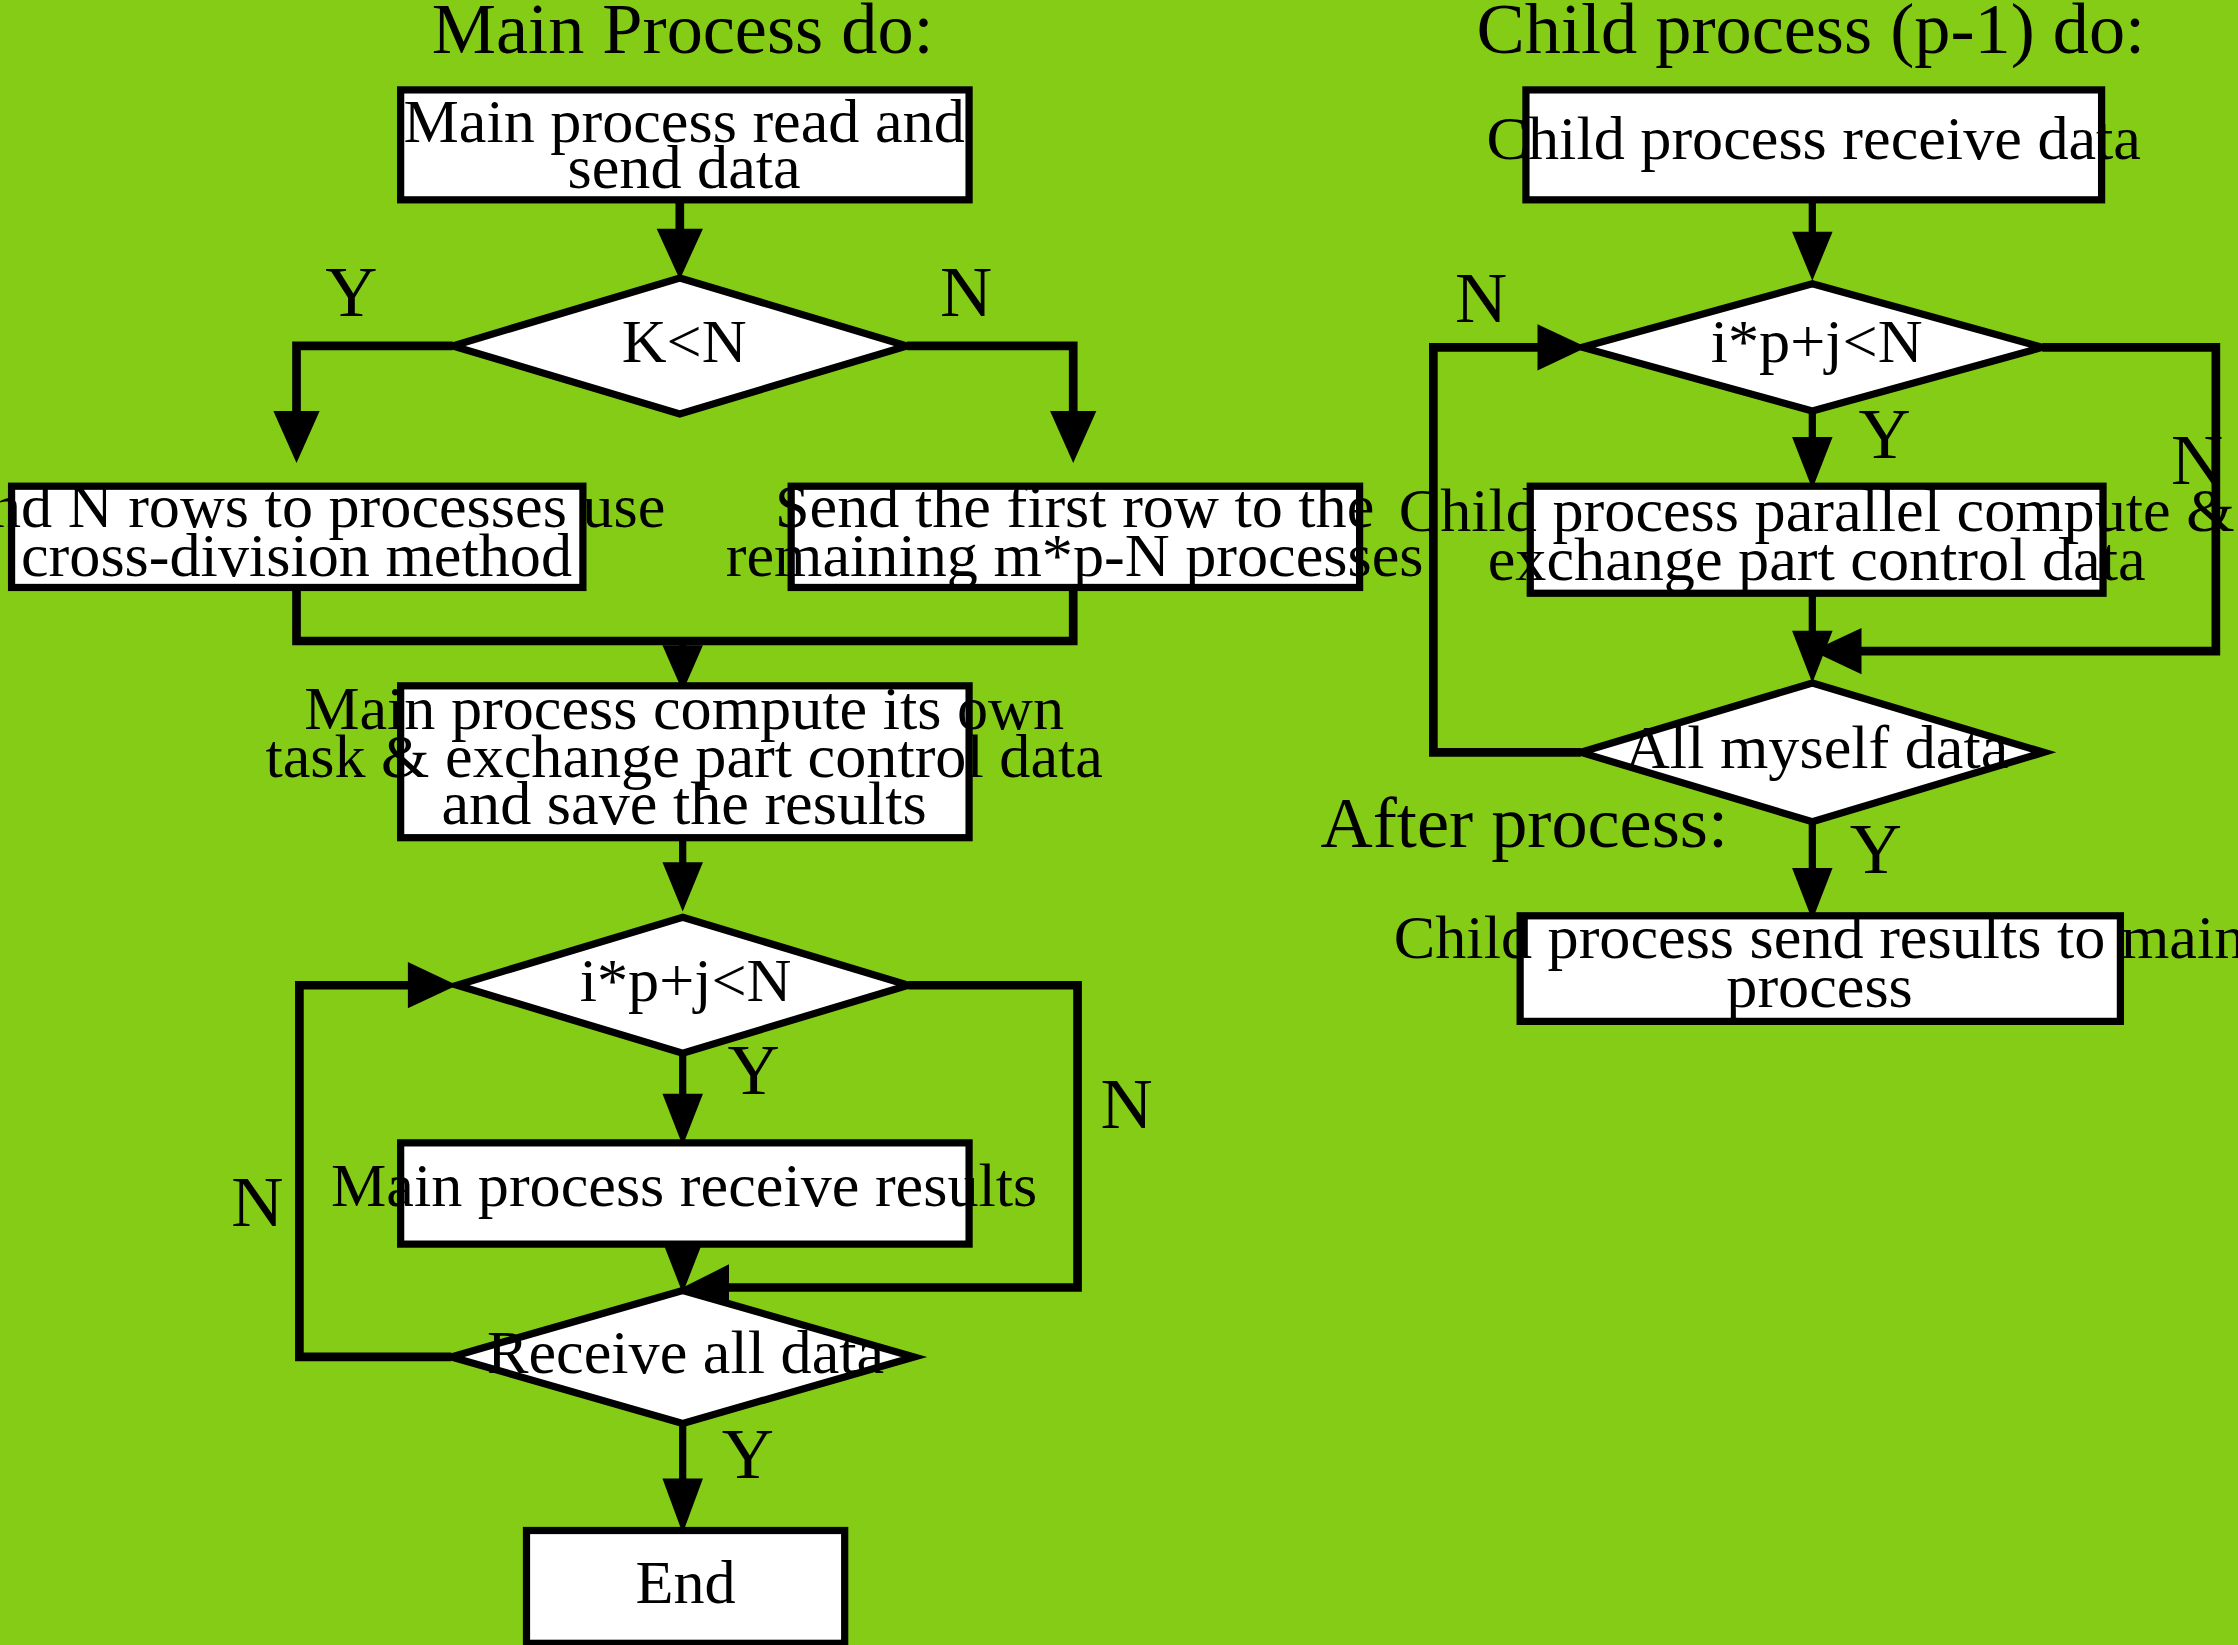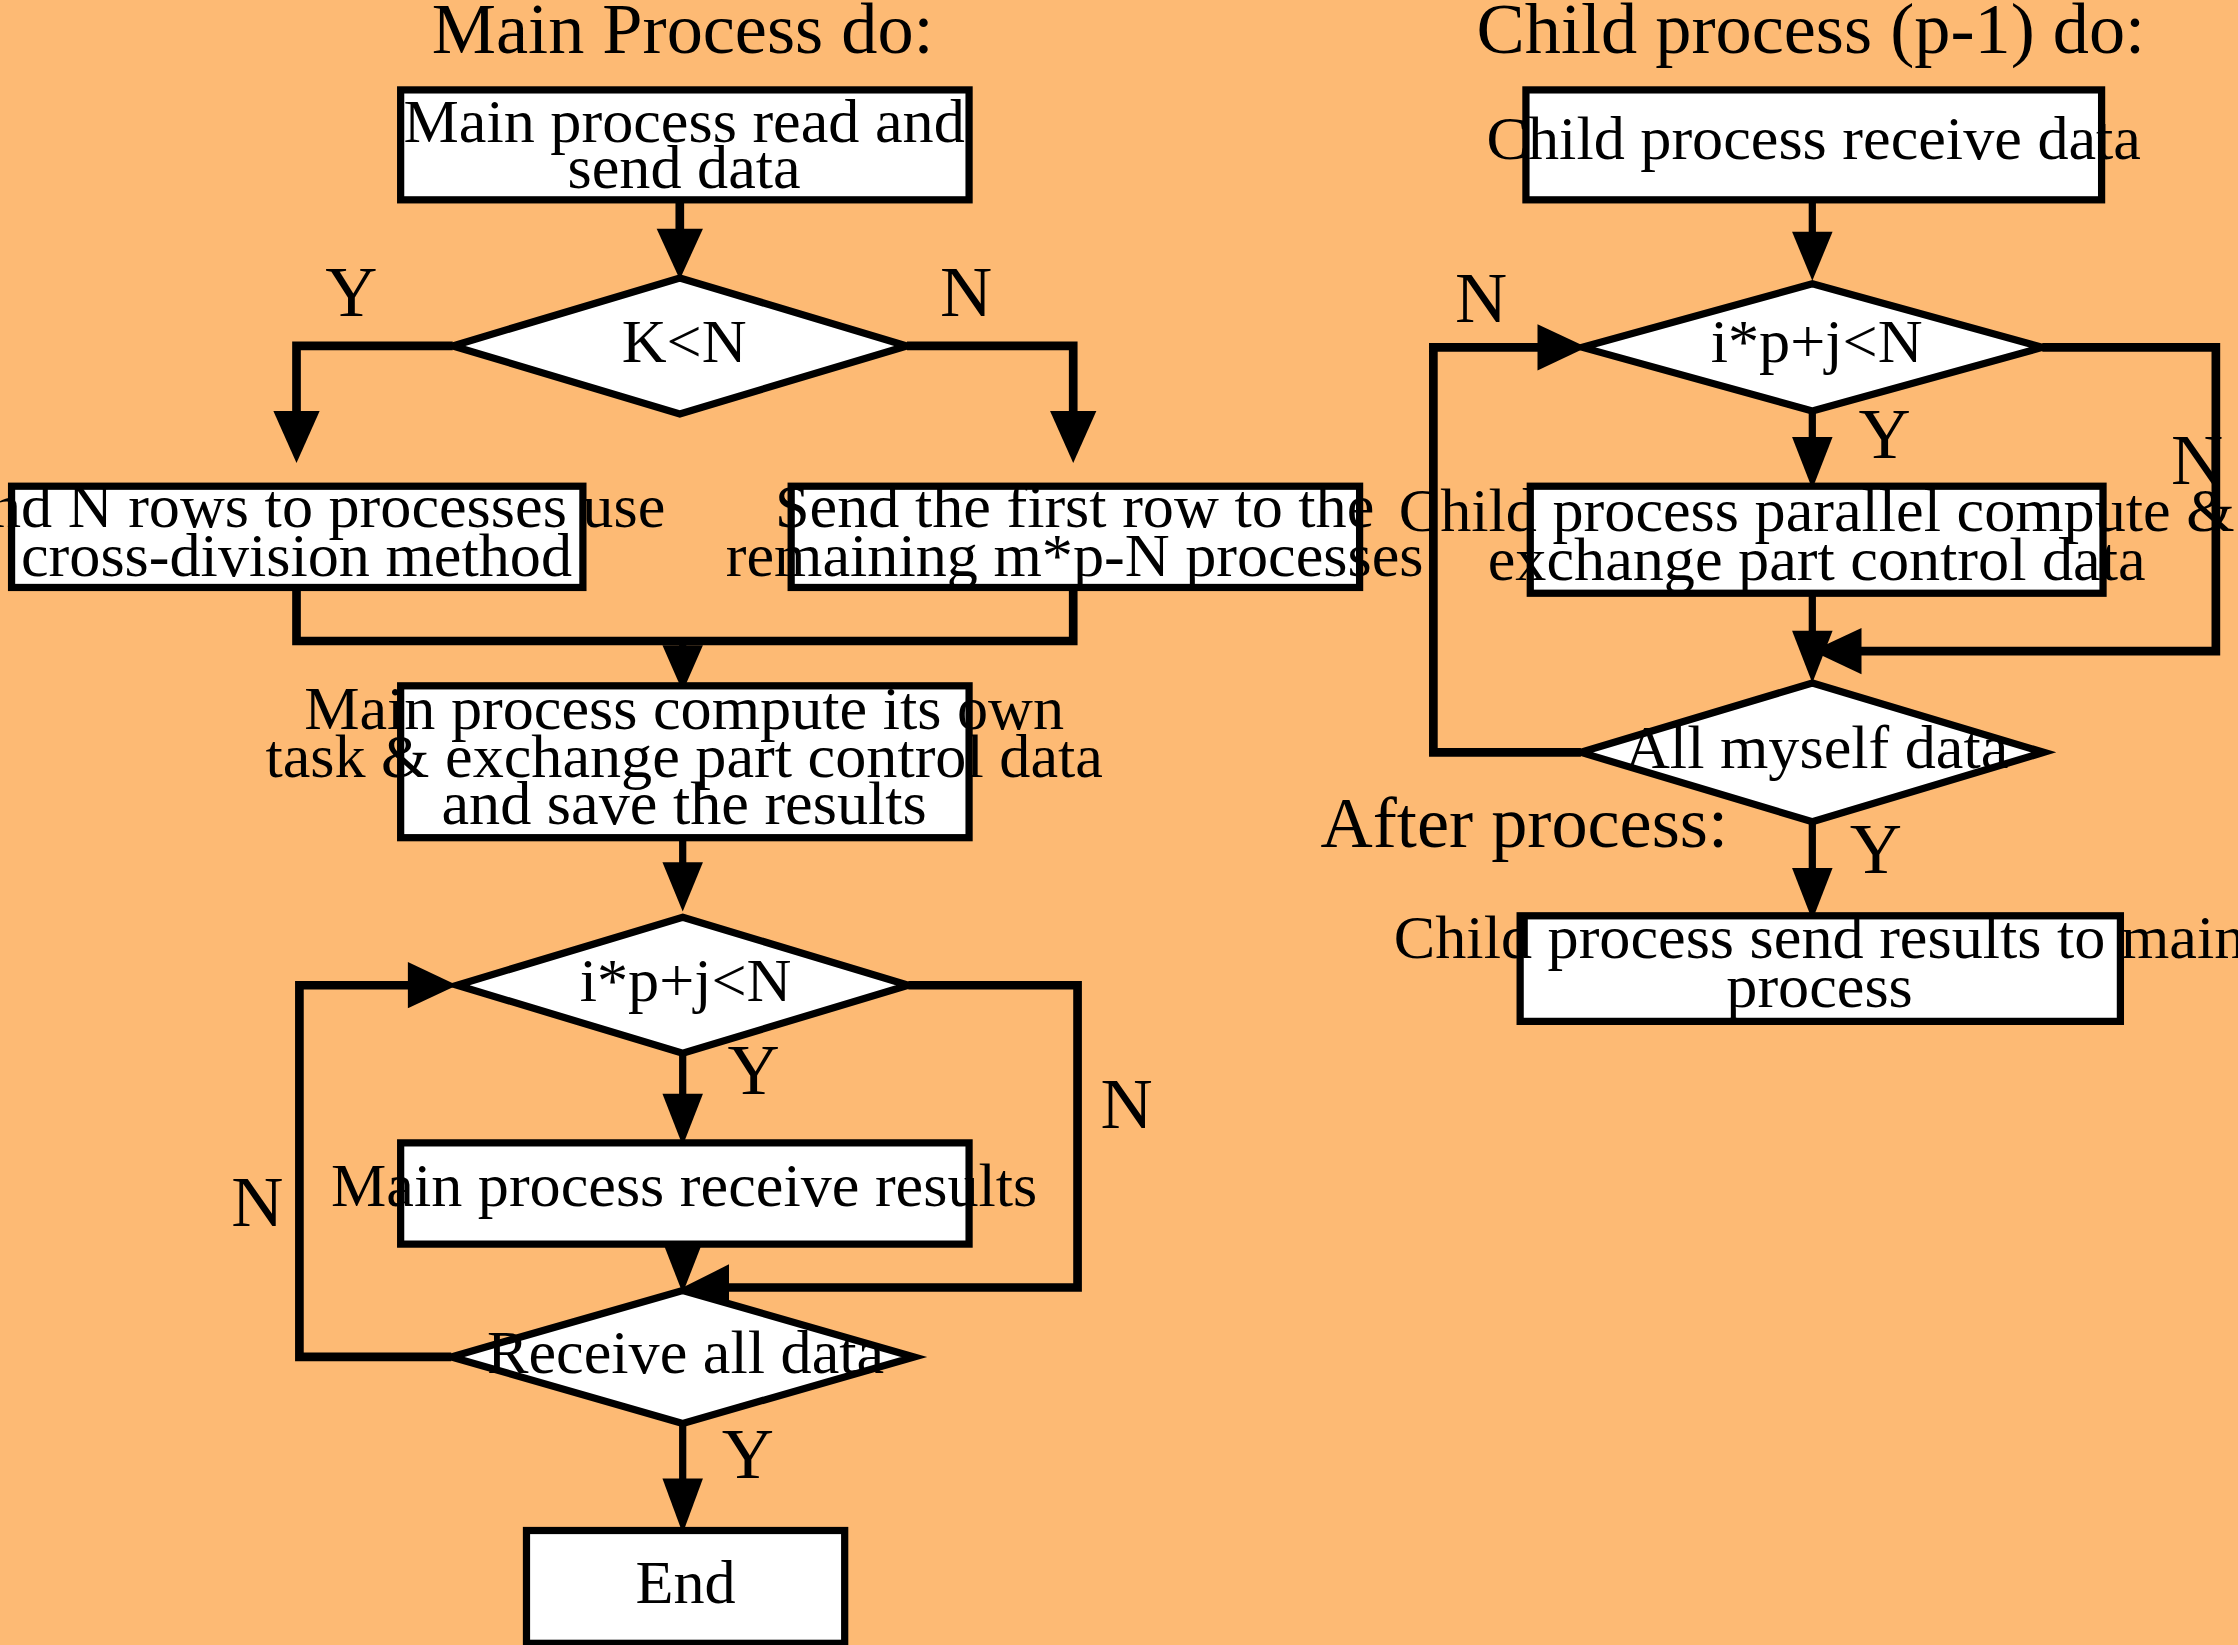--- a/index.html
+++ b/index.html
@@ -1,19 +1,19 @@
 <!DOCTYPE html>
 <html style="font-size:12.6px"><head>
 <meta charset="utf-8">
 <style>
   html,body{margin:0;padding:0;background:#ffffff;}
   #page{
     position:relative;
     width:2239px;height:1645px;
-    background:#fdba74;
+    background:#84cc16;
     font-family:"Liberation Serif","DejaVu Serif",serif;
     overflow:hidden;
   }
   svg{position:absolute;left:0;top:0;width:2239px;height:1645px;}
   .shape{fill:#ffffff;stroke:#000000;stroke-width:5;}
   .conn{stroke:#000000;stroke-width:6;fill:none;}
   .conn-thin{stroke:#000000;stroke-width:5;fill:none;}
   .arrowhead{fill:#000000;stroke:none;}
   .txt{font-family:"Liberation Serif","DejaVu Serif",serif;fill:#000000;}
   .node-text{font-size:43px;text-anchor:middle;dominant-baseline:middle;}

